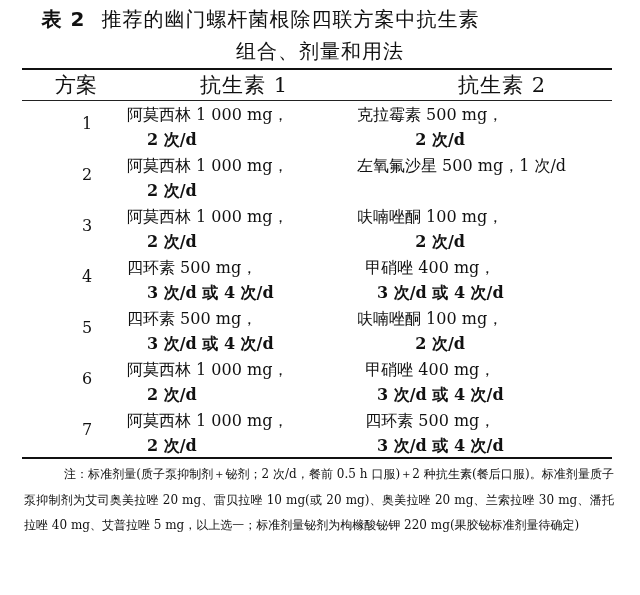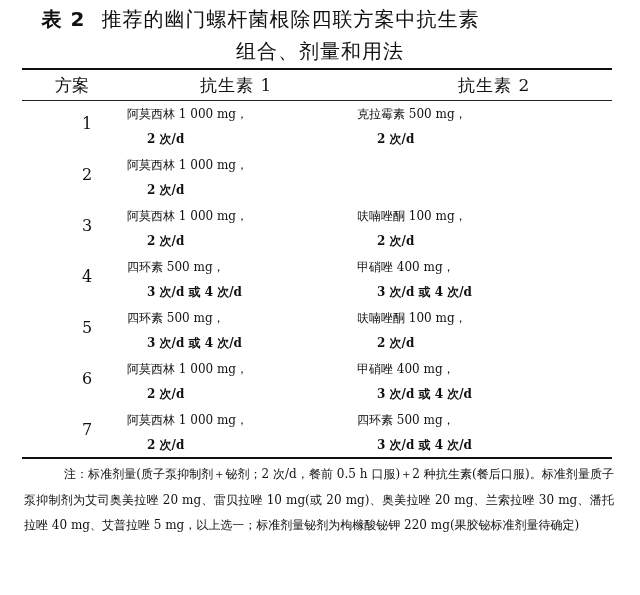--- a/index.html
+++ b/index.html
@@ -13,29 +13,29 @@
       font-size: 20px; letter-spacing: 1px; line-height: 26px;
     }
     .title1 .tnum { font-weight: bold; font-family: "DejaVu Sans", "Liberation Sans", sans-serif; margin-right: 16px; }
     .title2 {
       position: absolute; left: 0; top: 38px; width: 640px; text-align: center;
       font-size: 20px; letter-spacing: 1px; line-height: 26px;
     }
     .rule-top { position: absolute; left: 22px; width: 590px; top: 68px; height: 2px; background: #111; }
     .rule-head { position: absolute; left: 22px; width: 590px; top: 100px; height: 1px; background: #222; }
     .rule-bot { position: absolute; left: 22px; width: 590px; top: 457px; height: 2px; background: #111; }
-    .hdr { position: absolute; top: 74px; font-size: 17px; line-height: 22px; }
+    .hdr { position: absolute; top: 74px; font-size: 21px; line-height: 22px; }
     .h-scheme { left: 55px; }
     .h-ab1 { left: 200px; letter-spacing: 1px; }
     .h-ab2 { left: 458px; letter-spacing: 1px; }
     .row { position: absolute; left: 22px; width: 590px; height: 51px; }
     .num { position: absolute; left: 50px; width: 30px; text-align: center; top: 12px; font-size: 16px; }
-    .cell { position: absolute; font-size: 12px; line-height: 25px; }
+    .cell { position: absolute; font-size: 16px; line-height: 25px; }
     .c1 { left: 105px; }
-    .c2 { left: 335px; }
+    .c2 { left: 335px; text-align: center; }
     .cell .l2 { padding-left: 20px; font-weight: bold; }
     .note {
       position: absolute; left: 24px; top: 462px; width: 590px;
       font-size: 12px; line-height: 25.5px; text-align: justify;
     }
     .note .first { text-indent: 40px; }
   </style>
 </head>
 <body>
 
@@ -62,20 +62,21 @@
     </div>
 </div>
 
 <div class="row" style="top:153px">
   <div class="num">2</div>
   <div class="cell c1">
       <div>阿莫西林 1 000 mg，</div>
       <div class="l2">2 次/d</div>
     </div>
   <div class="cell c2">
+      <div>左氧氟沙星 500 mg，1 次/d</div>
     </div>
 </div>
 
 <div class="row" style="top:204px">
   <div class="num">3</div>
   <div class="cell c1">
       <div>阿莫西林 1 000 mg，</div>
       <div class="l2">2 次/d</div>
     </div>
   <div class="cell c2">

